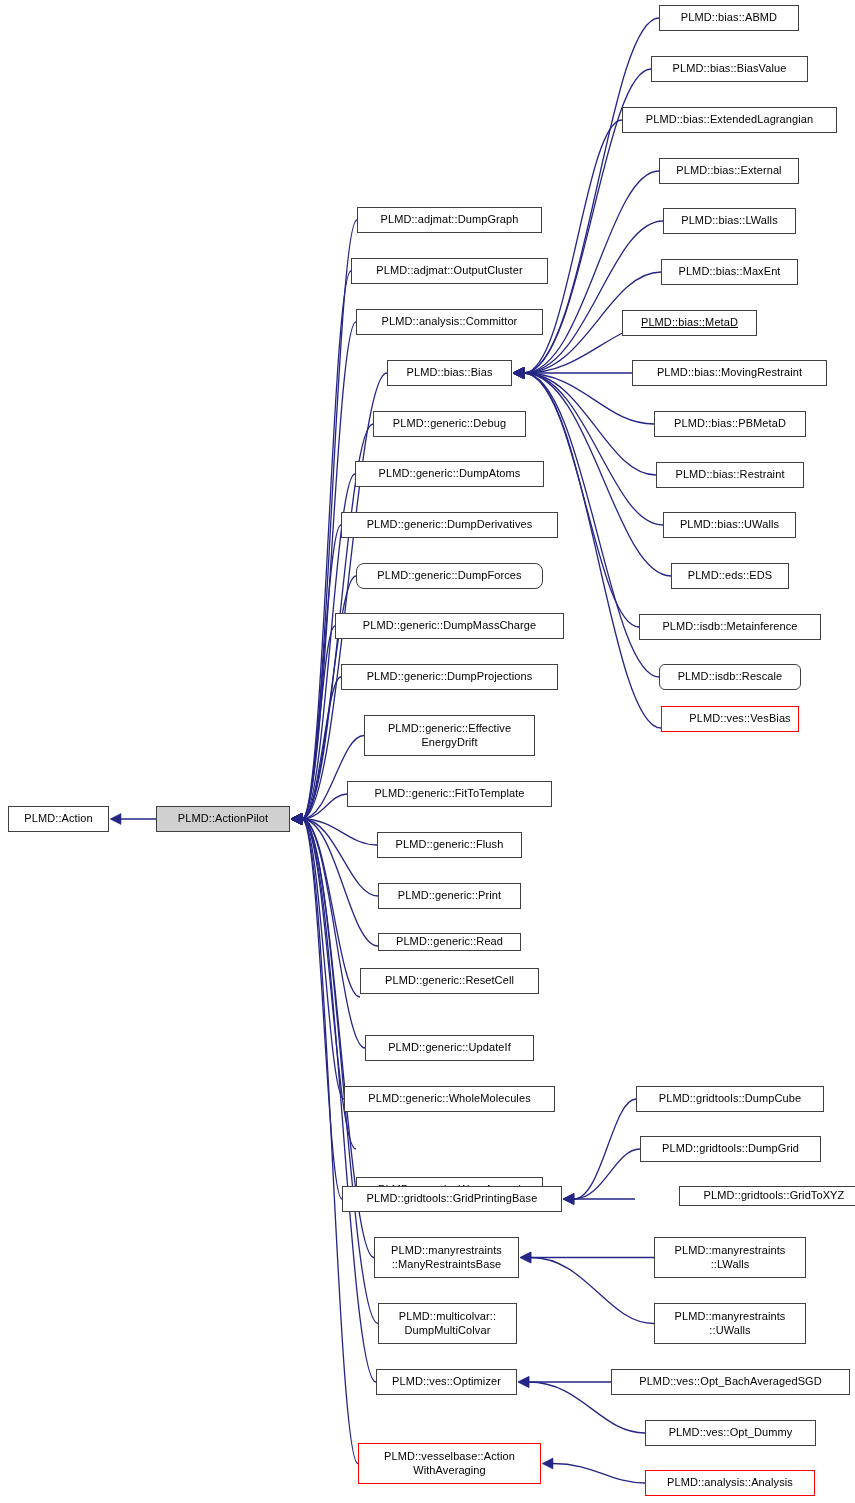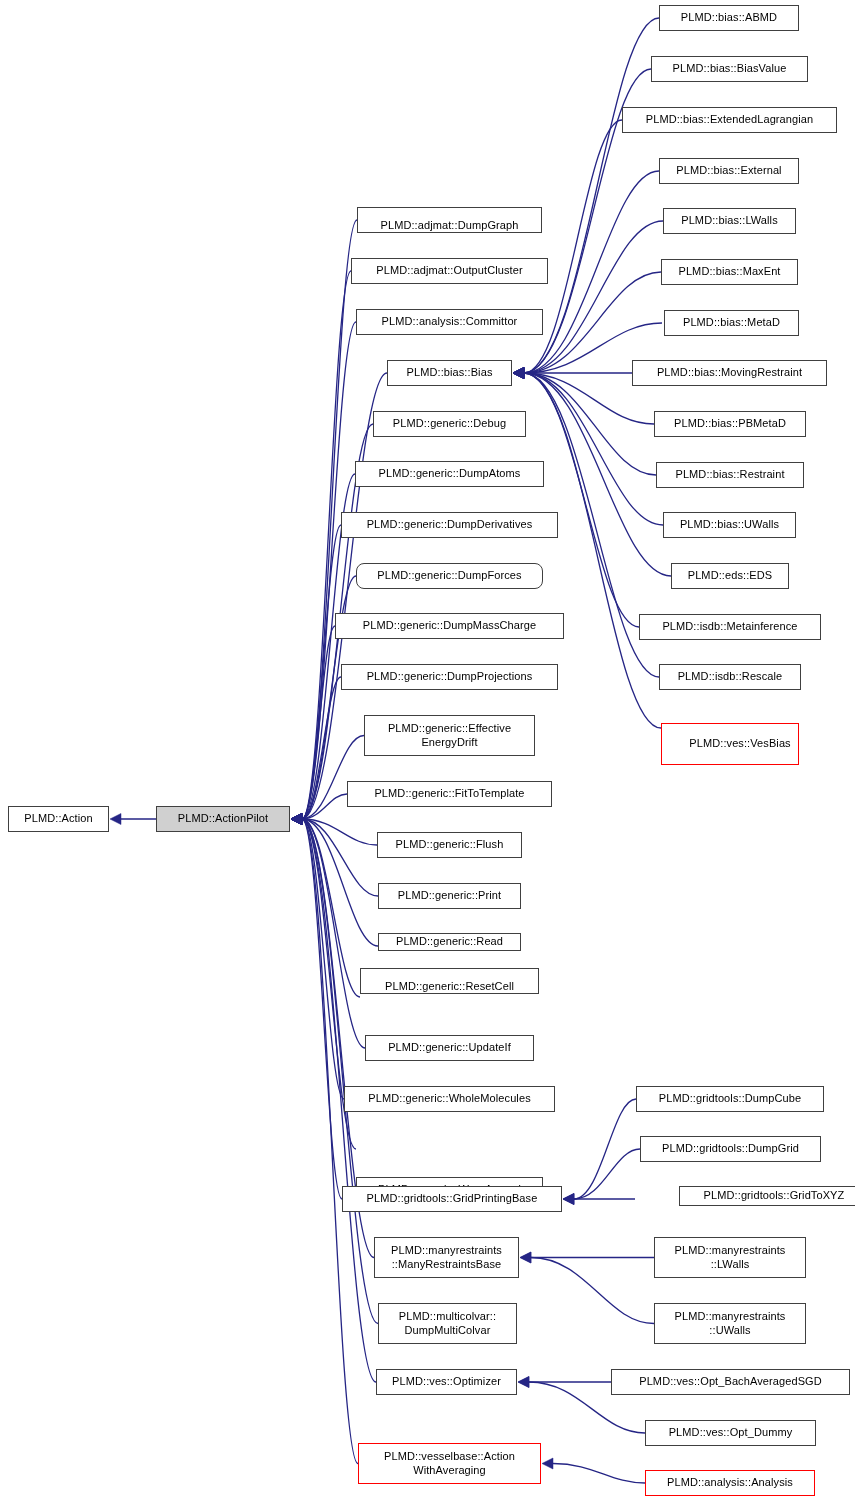--- a/index.html
+++ b/index.html
@@ -317,63 +317,63 @@
       </g>
       <g>
         <g>
           <path d="M 553 1463.5 C 594.4 1463.5, 610.04 1483, 645 1483" fill="none" stroke="#252585" stroke-width="1.3"></path>
           <polygon points="542,1463.5 553,1458 553,1469" fill="#252585" stroke="#252585" stroke-width="0.5"></polygon>
         </g>
       </g>
     </svg>
 <div class="node" style="left: 8px; top: 806px; width: 101px; height: 26px;"><span>PLMD::Action</span></div>
     <div class="node root" style="left: 156px; top: 806px; width: 134px; height: 26px;"><span>PLMD::ActionPilot</span></div>
-    <div class="node" style="left: 357px; top: 207px; width: 185px; height: 26px; align-items: flex-end;"><span>PLMD::adjmat::DumpGraph</span></div>
+    <div class="node" style="left: 357px; top: 207px; width: 185px; height: 26px;"><span>PLMD::adjmat::DumpGraph</span></div>
     <div class="node" style="left: 351px; top: 258px; width: 197px; height: 26px;"><span>PLMD::adjmat::OutputCluster</span></div>
     <div class="node" style="left: 356px; top: 309px; width: 187px; height: 26px;"><span>PLMD::analysis::Committor</span></div>
     <div class="node" style="left: 387px; top: 360px; width: 125px; height: 26px;"><span>PLMD::bias::Bias</span></div>
     <div class="node" style="left: 373px; top: 411px; width: 153px; height: 26px;"><span>PLMD::generic::Debug</span></div>
     <div class="node" style="left: 355px; top: 461px; width: 189px; height: 26px;"><span>PLMD::generic::DumpAtoms</span></div>
     <div class="node" style="left: 341px; top: 512px; width: 217px; height: 26px;"><span>PLMD::generic::DumpDerivatives</span></div>
     <div class="node" style="left: 356px; top: 563px; width: 187px; height: 26px; border-radius: 8px;"><span>PLMD::generic::DumpForces</span></div>
     <div class="node" style="left: 341px; top: 664px; width: 217px; height: 26px;"><span>PLMD::generic::DumpProjections</span></div>
     <div class="node" style="left: 335px; top: 613px; width: 229px; height: 26px;"><span>PLMD::generic::DumpMassCharge</span></div>
     <div class="node" style="left: 364px; top: 715px; width: 171px; height: 41px;"><span>PLMD::generic::Effective
 EnergyDrift</span></div>
     <div class="node" style="left: 347px; top: 781px; width: 205px; height: 26px;"><span>PLMD::generic::FitToTemplate</span></div>
     <div class="node" style="left: 377px; top: 832px; width: 145px; height: 26px;"><span>PLMD::generic::Flush</span></div>
     <div class="node" style="left: 378px; top: 883px; width: 143px; height: 26px;"><span>PLMD::generic::Print</span></div>
     <div class="node" style="left: 378px; top: 933px; width: 143px; height: 18px;"><span>PLMD::generic::Read</span></div>
-    <div class="node" style="left: 360px; top: 968px; width: 179px; height: 26px; align-items: flex-end;"><span>PLMD::generic::ResetCell</span></div>
+    <div class="node" style="left: 360px; top: 968px; width: 179px; height: 26px;"><span>PLMD::generic::ResetCell</span></div>
     <div class="node" style="left: 365px; top: 1035px; width: 169px; height: 26px;"><span>PLMD::generic::UpdateIf</span></div>
     <div class="node" style="left: 344px; top: 1086px; width: 211px; height: 26px;"><span>PLMD::generic::WholeMolecules</span></div>
     <div class="node" style="left: 356px; top: 1136px; width: 187px; height: 26px; margin-top: 41px;"><span>PLMD::generic::WrapAround</span></div>
     <div class="node" style="left: 342px; top: 1186px; width: 220px; height: 26px;"><span>PLMD::gridtools::GridPrintingBase</span></div>
     <div class="node" style="left: 374px; top: 1237px; width: 145px; height: 41px;"><span>PLMD::manyrestraints
 ::ManyRestraintsBase</span></div>
     <div class="node" style="left: 378px; top: 1303px; width: 139px; height: 41px;"><span>PLMD::multicolvar::
 DumpMultiColvar</span></div>
     <div class="node" style="left: 376px; top: 1369px; width: 141px; height: 26px;"><span>PLMD::ves::Optimizer</span></div>
     <div class="node highlight" style="left: 358px; top: 1443px; width: 183px; height: 41px; border-color: rgb(255, 0, 0);"><span>PLMD::vesselbase::Action
 WithAveraging</span></div>
     <div class="node" style="left: 659px; top: 5px; width: 140px; height: 26px;"><span>PLMD::bias::ABMD</span></div>
     <div class="node" style="left: 651px; top: 56px; width: 157px; height: 26px;"><span>PLMD::bias::BiasValue</span></div>
     <div class="node" style="left: 622px; top: 107px; width: 215px; height: 26px;"><span>PLMD::bias::ExtendedLagrangian</span></div>
     <div class="node" style="left: 659px; top: 158px; width: 140px; height: 26px;"><span>PLMD::bias::External</span></div>
     <div class="node" style="left: 663px; top: 208px; width: 133px; height: 26px;"><span>PLMD::bias::LWalls</span></div>
     <div class="node" style="left: 661px; top: 259px; width: 137px; height: 26px;"><span>PLMD::bias::MaxEnt</span></div>
-    <div class="node" style="left: 664px; top: 310px; width: 135px; height: 26px;"><span>PLMD::bias::MetaD</span></div>
+    <div class="node" style="left: 622px; top: 310px; width: 135px; height: 26px; text-decoration: underline;"><span>PLMD::bias::MetaD</span></div>
     <div class="node" style="left: 632px; top: 360px; width: 195px; height: 26px;"><span>PLMD::bias::MovingRestraint</span></div>
     <div class="node" style="left: 654px; top: 411px; width: 152px; height: 26px;"><span>PLMD::bias::PBMetaD</span></div>
     <div class="node" style="left: 656px; top: 462px; width: 148px; height: 26px;"><span>PLMD::bias::Restraint</span></div>
     <div class="node" style="left: 663px; top: 512px; width: 133px; height: 26px;"><span>PLMD::bias::UWalls</span></div>
     <div class="node" style="left: 671px; top: 563px; width: 118px; height: 26px;"><span>PLMD::eds::EDS</span></div>
     <div class="node" style="left: 639px; top: 614px; width: 182px; height: 26px;"><span>PLMD::isdb::Metainference</span></div>
-    <div class="node" style="left: 659px; top: 664px; width: 142px; height: 26px;"><span>PLMD::isdb::Rescale</span></div>
-    <div class="node highlight" style="left: 661px; top: 723px; width: 138px; height: 42px; border-color: rgb(255, 0, 0); padding-left: 20px;"><span>PLMD::ves::VesBias</span></div>
+    <div class="node" style="left: 659px; top: 664px; width: 142px; height: 26px; border-radius: 6px;"><span>PLMD::isdb::Rescale</span></div>
+    <div class="node highlight" style="left: 661px; top: 706px; width: 138px; height: 26px; border-color: rgb(255, 0, 0); padding-left: 20px;"><span>PLMD::ves::VesBias</span></div>
     <div class="node" style="left: 636px; top: 1086px; width: 188px; height: 26px;"><span>PLMD::gridtools::DumpCube</span></div>
     <div class="node" style="left: 640px; top: 1136px; width: 181px; height: 26px;"><span>PLMD::gridtools::DumpGrid</span></div>
     <div class="node" style="left: 635px; top: 1186px; width: 190px; height: 20px; margin-left: 44px;"><span>PLMD::gridtools::GridToXYZ</span></div>
     <div class="node" style="left: 654px; top: 1237px; width: 152px; height: 41px;"><span>PLMD::manyrestraints
 ::LWalls</span></div>
     <div class="node" style="left: 654px; top: 1303px; width: 152px; height: 41px;"><span>PLMD::manyrestraints
 ::UWalls</span></div>
     <div class="node" style="left: 611px; top: 1369px; width: 239px; height: 26px;"><span>PLMD::ves::Opt_BachAveragedSGD</span></div>
     <div class="node" style="left: 645px; top: 1420px; width: 171px; height: 26px;"><span>PLMD::ves::Opt_Dummy</span></div>
     <div class="node highlight" style="left: 645px; top: 1470px; width: 170px; height: 26px; border-color: rgb(255, 0, 0);"><span>PLMD::analysis::Analysis</span></div>

